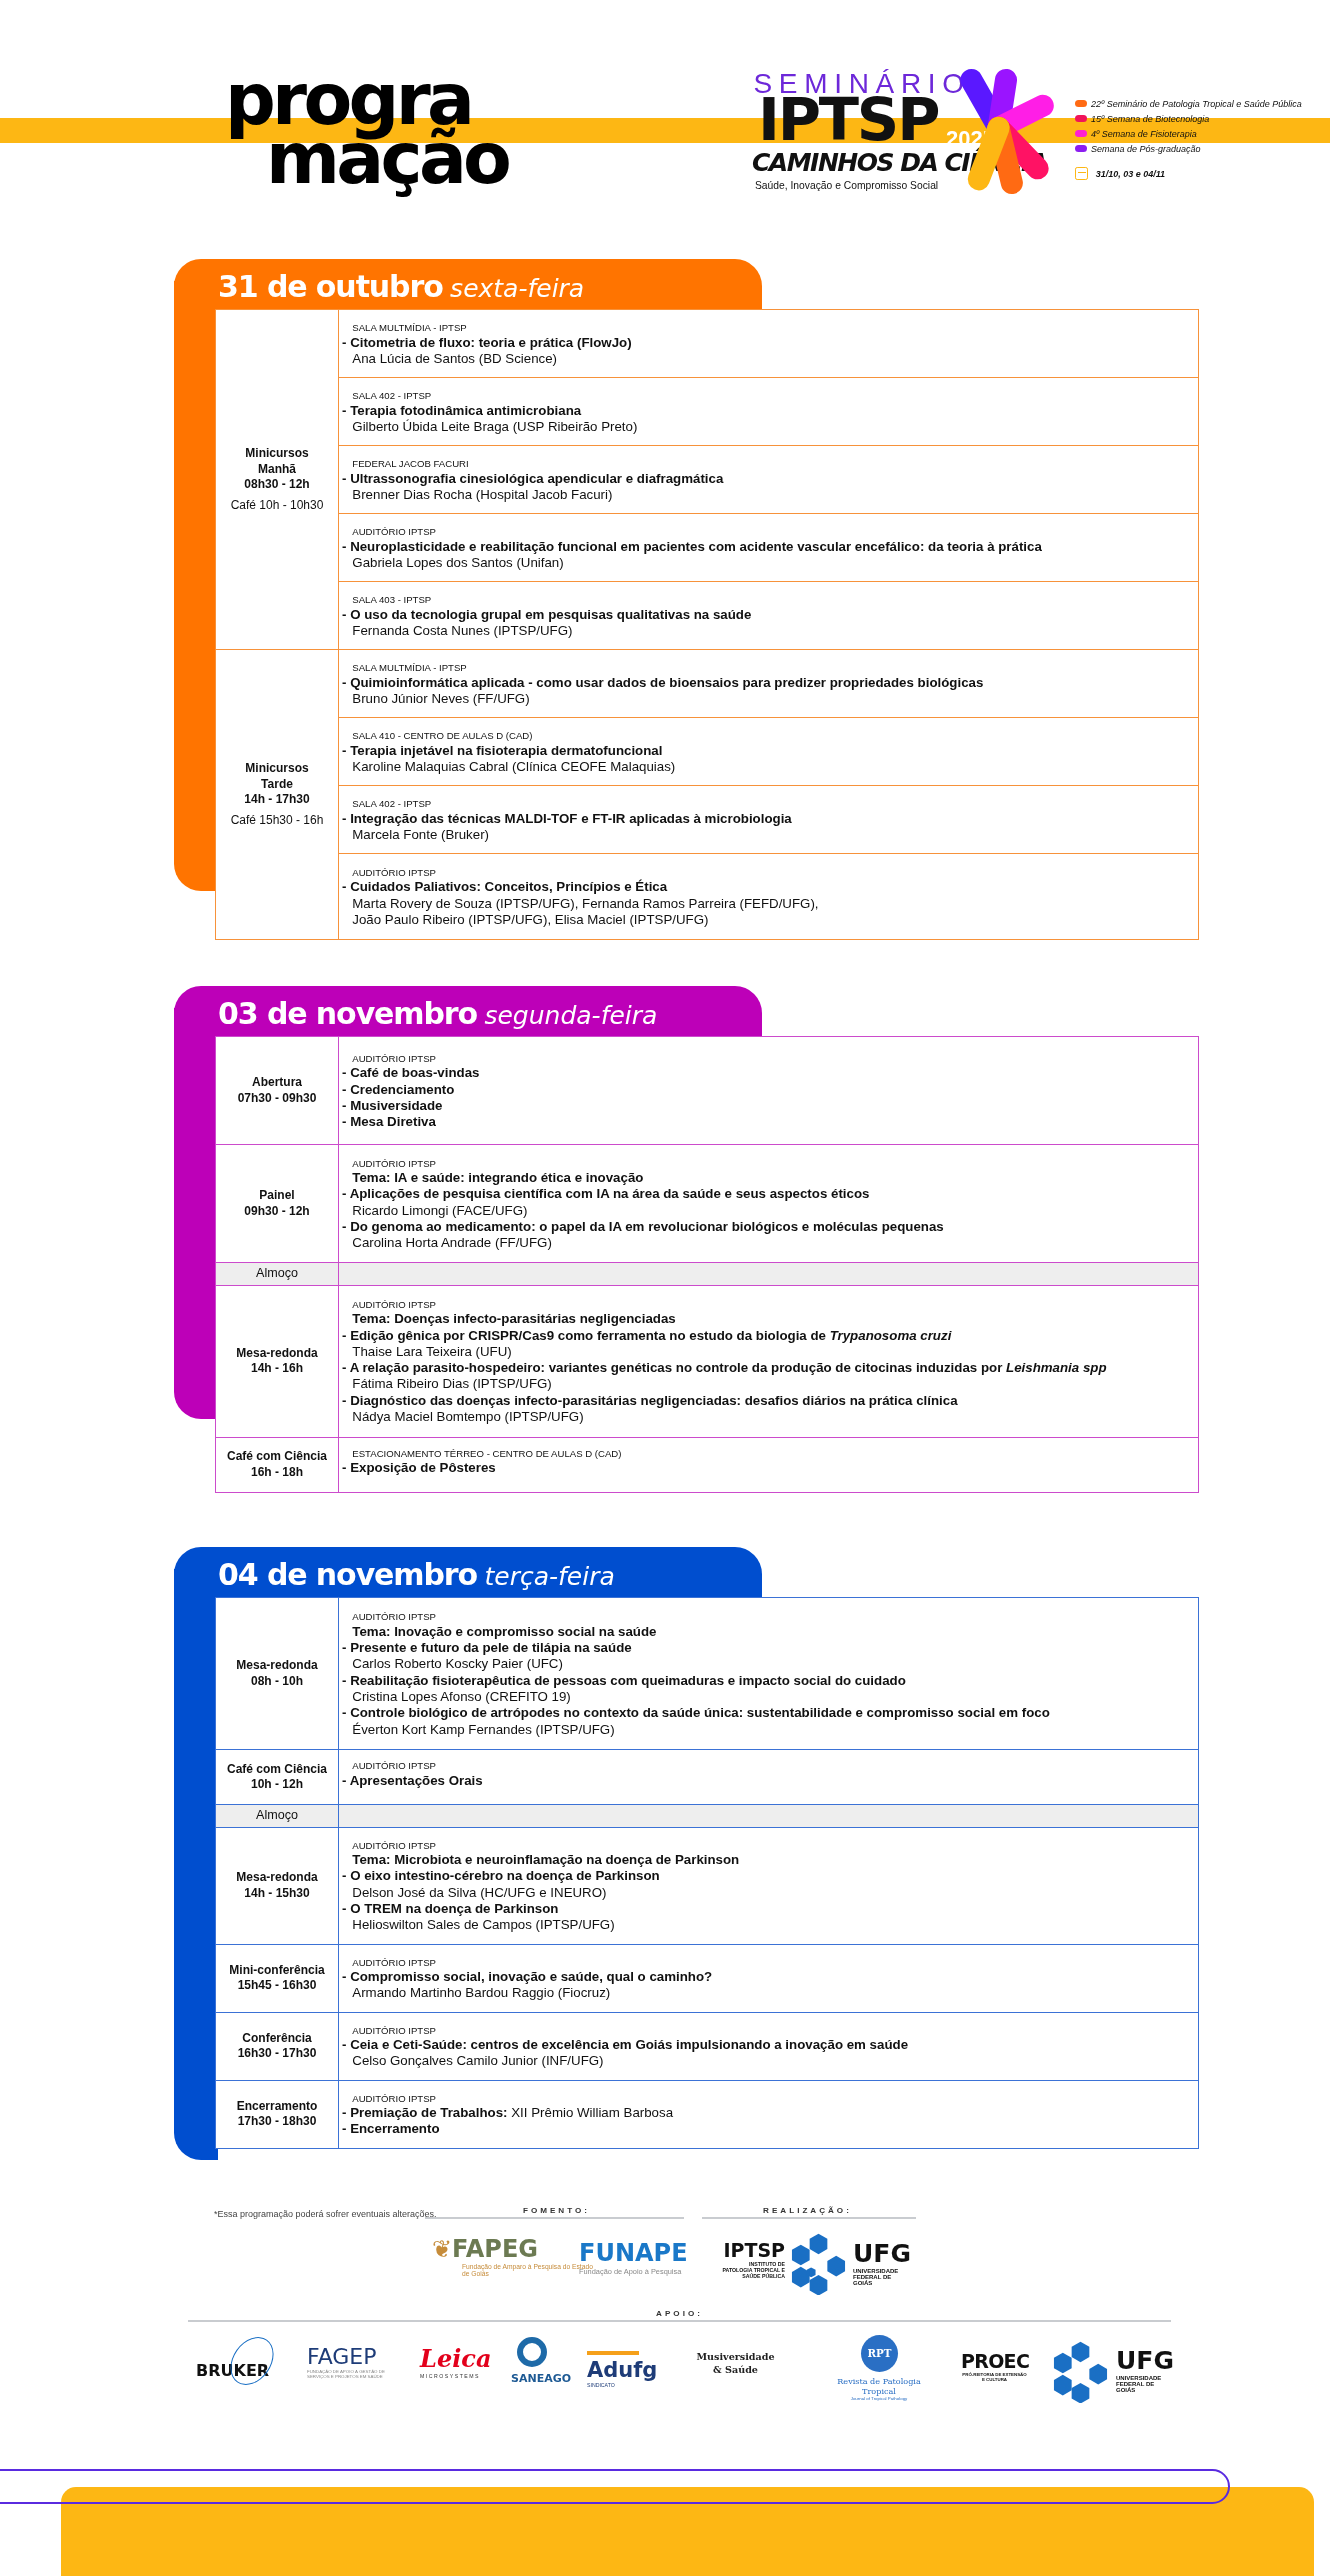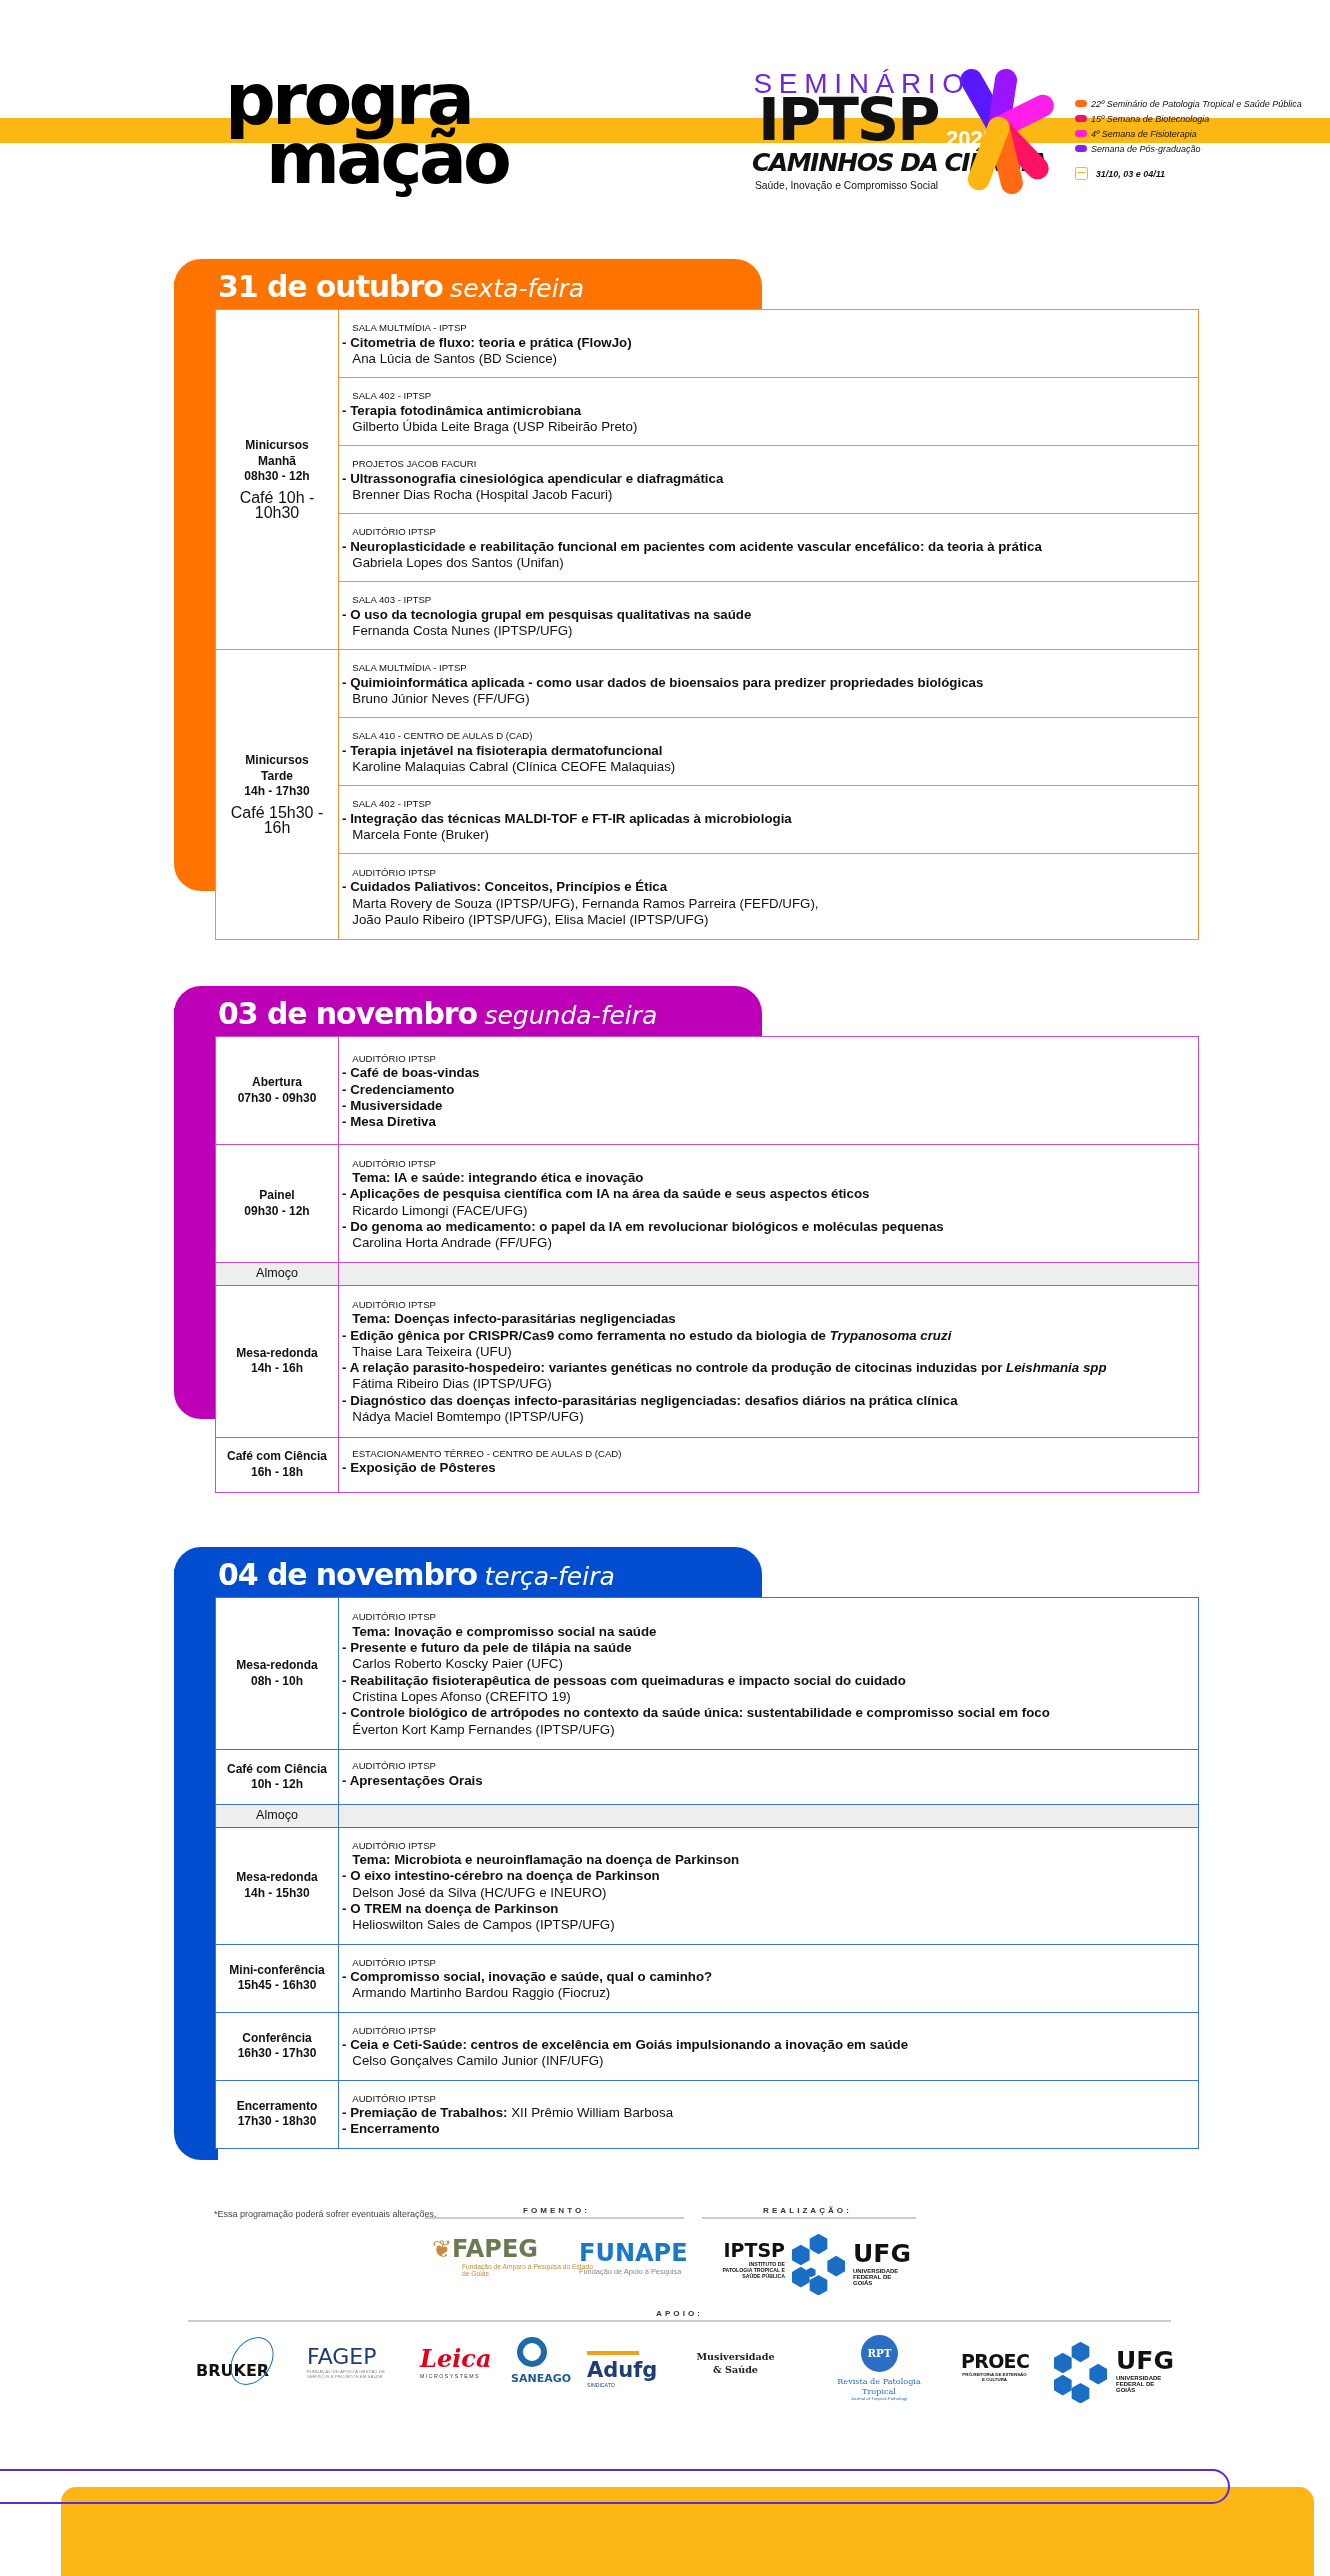--- a/index.html
+++ b/index.html
@@ -26,21 +26,21 @@
   
   .day { position: absolute; left: 174px; }
   .tab { position: absolute; left: 0; top: 0; width: 588px; height: 53px; border-radius: 27px 27px 0 0; }
   .strip { position: absolute; left: 0; top: 22px; width: 44px; border-radius: 0 0 0 27px; }
   .tab-title { position: absolute; left: 44px; top: 10.3px; color: #fff; white-space: nowrap; }
   .tab-title .d { font-family: "DejaVu Sans", sans-serif; font-weight: 900; font-size: 30px; letter-spacing: -1.1px; }
   .tab-title .w { font-family: "DejaVu Sans", sans-serif; font-weight: 300; font-style: italic; font-size: 25px; margin-left: 7.4px; }
   table.sched { position: absolute; left: 41px; width: 984px; border-collapse: collapse; background: #fff; }
   table.sched td { border: 1.5px solid; vertical-align: middle; }
   td.lbl { width: 123px; text-align: center; font-size: 12px; font-weight: 700; line-height: 15.5px; padding: 4.4px 1.5px; }
-  td.lbl .cafe { font-weight: 400; font-size: 16px; display: block; margin-top: 5px; }
+  td.lbl .cafe { font-weight: 400; font-size: 12px; display: block; margin-top: 5px; }
   td.cnt { padding: 10.3px 7.4px 9px 3px; font-size: 13.3px; line-height: 16.3px; }
   .room { font-size: 9.6px; font-weight: 400; padding-left: 10.3px; line-height: 13.3px; }
   .tema { font-weight: 700; padding-left: 10.3px; }
   .item { font-weight: 700; }
   .item::before { content: "- "; }
   .spk { padding-left: 10.3px; font-weight: 400; }
   tr.grey td { background: #eeeeee; padding: 3px; font-weight: 400; font-size: 12.6px; }
   .foot-note { position: absolute; left: 214px; top: 2209px; font-size: 9px; color: #444; }
 
   
@@ -125,21 +125,21 @@
       </tr>
       <tr>
         <td class="cnt" style="border-color:#f7923a;height:68px">
           <div class="room">SALA 402 - IPTSP</div>
           <div class="item">Terapia fotodinâmica antimicrobiana</div>
           <div class="spk">Gilberto Úbida Leite Braga (USP Ribeirão Preto)</div>
         </td>
       </tr>
       <tr>
         <td class="cnt" style="border-color:#f7923a;height:68px">
-          <div class="room">PROJETOS JACOB FACURI</div>
+          <div class="room">FEDERAL JACOB FACURI</div>
           <div class="item">Ultrassonografia cinesiológica apendicular e diafragmática</div>
           <div class="spk">Brenner Dias Rocha (Hospital Jacob Facuri)</div>
         </td>
       </tr>
       <tr>
         <td class="cnt" style="border-color:#f7923a;height:68px">
           <div class="room">AUDITÓRIO IPTSP</div>
           <div class="item">Neuroplasticidade e reabilitação funcional em pacientes com acidente vascular encefálico: da teoria à prática</div>
           <div class="spk">Gabriela Lopes dos Santos (Unifan)</div>
         </td>

